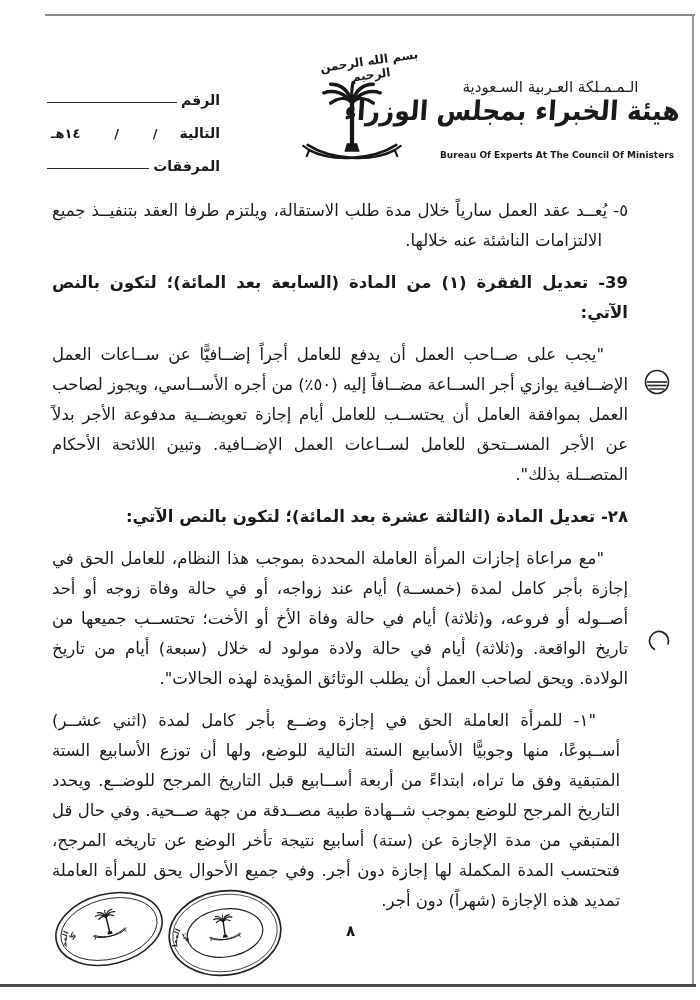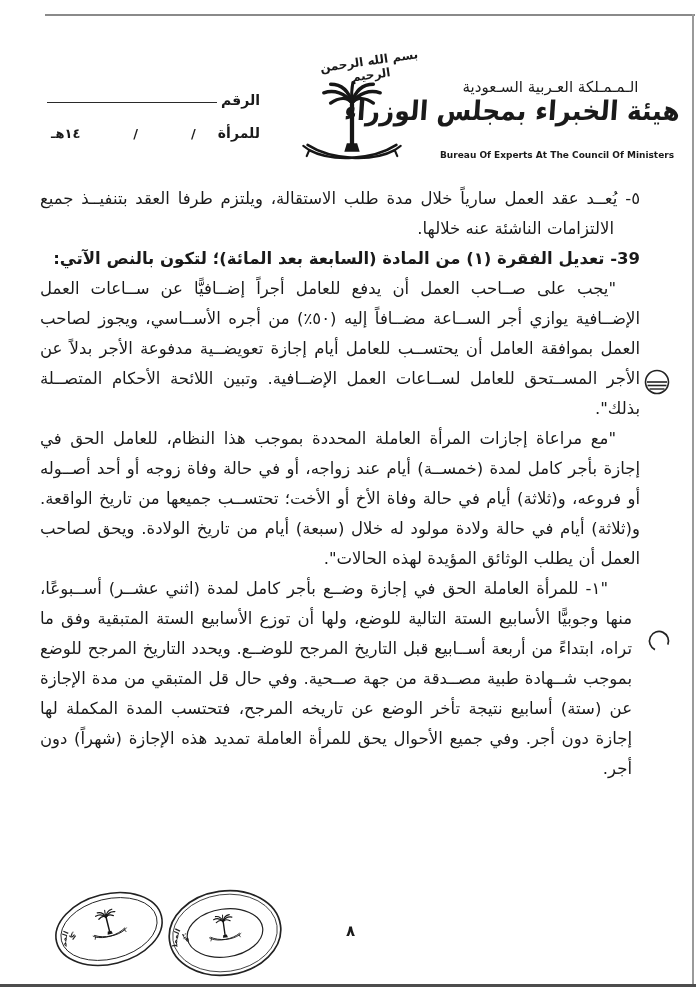--- a/index.html
+++ b/index.html
@@ -18,31 +18,31 @@
     font-size:12px; font-weight:bold; transform:rotate(-8deg); letter-spacing:-1px;}
   .emblem{position:absolute; top:80px; left:298px;}
   .kingdom{position:absolute; top:78px; left:438px; width:225px; text-align:center;
     font-size:15px; font-weight:normal; white-space:nowrap;}
   .agency-ar{position:absolute; top:96px; left:430px; width:250px; text-align:center;
     font-size:25px; font-weight:bold; white-space:nowrap; transform:skewX(-4deg) scaleY(1.08);}
   .agency-en{position:absolute; top:150px; left:440px; width:222px; text-align:center;
     font-size:9px; font-weight:bold; direction:ltr; white-space:nowrap;}
 
   
-  .form-block{position:absolute; top:86px; right:440px; left:45px;}
+  .form-block{position:absolute; top:86px; right:480px; left:45px;}
   .form-row{display:flex; align-items:flex-end; height:22px; margin-bottom:11px;}
   .form-label{font-size:14px; font-weight:bold; white-space:nowrap;}
   .fill-line{flex:1; border-bottom:1.6px solid #2a2a2a; margin:0 4px 5px 2px; height:1px;}
   .date-vals{flex:1; display:flex; justify-content:space-between; padding:0 22px 0 6px;
     font-size:13px; font-weight:bold;}
 
   
   .body-text{position:absolute; top:184px; right:60px; width:600px;
     font-size:16.5px; line-height:30px; text-align:justify;}
-  .body-text div{margin:0;}
+  .body-text div{margin:12px;}
   .li{padding-right:26px; text-indent:-26px;}
   .h{font-weight:bold; margin:3px 0 1px;}
   .p{text-indent:24px;}
   .p29{margin-left:32px; padding-right:8px;}
 
   
   .regmark1{position:absolute; top:368px; left:643px;}
   .regmark2{position:absolute; top:628px; left:646px;}
 
   
@@ -87,33 +87,38 @@
   <div class="kingdom">الـمـمـلكة العـربية السـعودية</div>
   <div class="agency-ar">هيئة الخبراء بمجلس الوزراء</div>
   <div class="agency-en">Bureau Of Experts At The Council Of Ministers</div>
 
   <div class="form-block">
     <div class="form-row">
       <span class="form-label">الرقم</span>
       <span class="fill-line"></span>
     </div>
     <div class="form-row">
-      <span class="form-label">للمرأة</span>
+      <span class="form-label">التالية</span>
       <span class="date-vals">
         <span>/</span>
         <span>/</span>
         <span>١٤هـ</span>
       </span>
+    </div>
+    <div class="form-row">
+      <span class="form-label">المرفقات</span>
+      <span class="fill-line"></span>
     </div>
   </div>
 
   <div class="body-text">
     <div class="li">٥- يُعــد عقد العمل سارياً خلال مدة طلب الاستقالة، ويلتزم طرفا العقد بتنفيــذ جميع الالتزامات الناشئة عنه خلالها.</div>
     <div class="h">39- تعديل الفقرة (١) من المادة (السابعة بعد المائة)؛ لتكون بالنص الآتي:</div>
     <div class="p">"يجب على صــاحب العمل أن يدفع للعامل أجراً إضــافيًّا عن ســاعات العمل الإضــافية يوازي أجر الســاعة مضــافاً إليه (٥٠٪) من أجره الأســاسي، ويجوز لصاحب العمل بموافقة العامل أن يحتســب للعامل أيام إجازة تعويضــية مدفوعة الأجر بدلاً عن الأجر المســتحق للعامل لســاعات العمل الإضــافية. وتبين اللائحة الأحكام المتصــلة بذلك".</div>
+    <div class="h">٢٨- تعديل المادة (الثالثة عشرة بعد المائة)؛ لتكون بالنص الآتي:</div>
     <div class="p">"مع مراعاة إجازات المرأة العاملة المحددة بموجب هذا النظام، للعامل الحق في إجازة بأجر كامل لمدة (خمســة) أيام عند زواجه، أو في حالة وفاة زوجه أو أحد أصــوله أو فروعه، و(ثلاثة) أيام في حالة وفاة الأخ أو الأخت؛ تحتســب جميعها من تاريخ الواقعة. و(ثلاثة) أيام في حالة ولادة مولود له خلال (سبعة) أيام من تاريخ الولادة. ويحق لصاحب العمل أن يطلب الوثائق المؤيدة لهذه الحالات".</div>
     <div class="p p29">"١- للمرأة العاملة الحق في إجازة وضــع بأجر كامل لمدة (اثني عشــر) أســبوعًا، منها وجوبيًّا الأسابيع الستة التالية للوضع، ولها أن توزع الأسابيع الستة المتبقية وفق ما تراه، ابتداءً من أربعة أســابيع قبل التاريخ المرجح للوضــع. ويحدد التاريخ المرجح للوضع بموجب شــهادة طبية مصــدقة من جهة صــحية. وفي حال قل المتبقي من مدة الإجازة عن (ستة) أسابيع نتيجة تأخر الوضع عن تاريخه المرجح، فتحتسب المدة المكملة لها إجازة دون أجر. وفي جميع الأحوال يحق للمرأة العاملة تمديد هذه الإجازة (شهراً) دون أجر.</div>
   </div>
 
   <svg class="regmark1" width="28" height="28" viewBox="0 0 28 28">
     <circle cx="14" cy="14" r="11.5" fill="none" stroke="#222" stroke-width="1.6"></circle>
     <line x1="4" y1="14" x2="24" y2="14" stroke="#222" stroke-width="1.6"></line>
     <line x1="4.5" y1="17.5" x2="23.5" y2="17.5" stroke="#222" stroke-width="1.6"></line>
     <line x1="6.5" y1="21" x2="21.5" y2="21" stroke="#222" stroke-width="1.4"></line>
   </svg>

